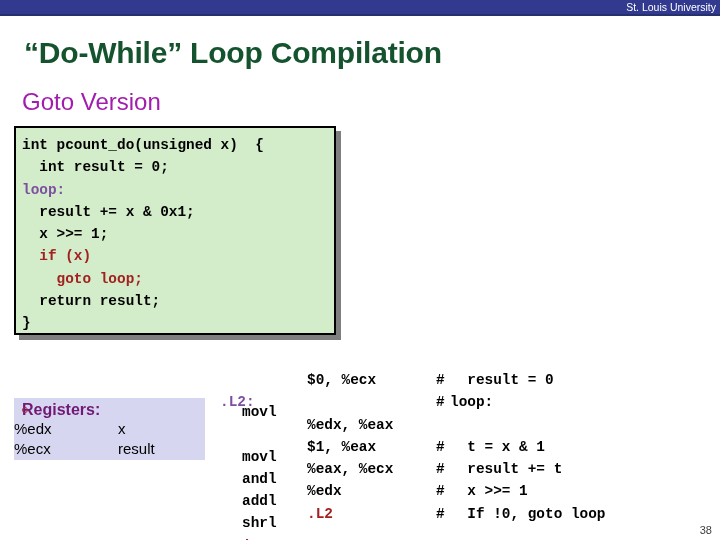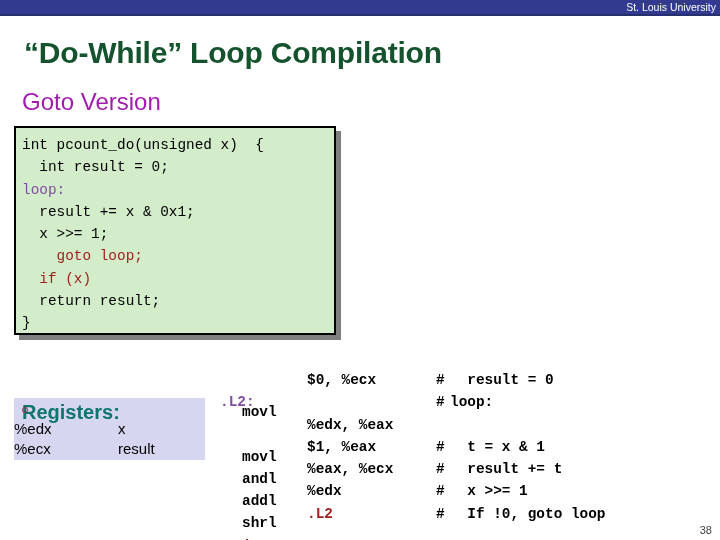--- a/index.html
+++ b/index.html
@@ -74,21 +74,21 @@
     top: 126px;
     width: 322px;
     height: 209px;
     background: #d3ecca;
     border: 2px solid #000000;
     box-sizing: border-box;
     padding: 6px 0 0 6px;
   }
   .code-line {
     font-family: "Liberation Mono", monospace;
-    font-weight: normal;
+    font-weight: bold;
     font-size: 14.4px;
     line-height: 22.3px;
     color: #000000;
     white-space: pre;
   }
   .tok-label { color: #7e4fa0; }
   .tok-key   { color: #a32020; }
 
   
   #registers-box {
@@ -96,23 +96,23 @@
     left: 14px;
     top: 398px;
     width: 191px;
     height: 62px;
     background: #d6d6f0;
   }
   #registers-heading {
     position: absolute;
     left: 8px;
     top: 3px;
-    font-size: 20px;
-    font-weight: bold;
-    color: #0f766e;
+    font-size: 16px;
+    font-weight: bold;
+    color: #701a75;
     white-space: nowrap;
   }
   #registers-bullet {
     position: absolute;
     left: 0px;
     top: 6px;
     width: 6px;
     height: 6px;
     border: 1.6px solid #9c2b3f;
     border-radius: 50%;
@@ -192,22 +192,22 @@
 <div id="slide-subtitle">Goto Version</div>
 
 <div id="code-box-shadow"></div>
 <div id="code-box">
 
 <div class="code-line"><span>int pcount_do(unsigned x)  {</span></div>
     <div class="code-line"><span>  int result = 0;</span></div>
     <div class="code-line"><span class="tok-label">loop:</span></div>
     <div class="code-line"><span>  result += x &amp; 0x1;</span></div>
     <div class="code-line"><span>  x &gt;&gt;= 1;</span></div>
+    <div class="code-line"><span class="tok-key">  if (x)</span></div>
     <div class="code-line"><span class="tok-key">    goto loop;</span></div>
-    <div class="code-line"><span class="tok-key">  if (x)</span></div>
     <div class="code-line"><span>  return result;</span></div>
     <div class="code-line"><span>}</span></div>
   </div>
 
 <div id="registers-box">
   <div id="registers-heading">
     <span id="registers-bullet"></span>
     <span>Registers:</span>
   </div>
   <div class="reg-row" id="reg-row-0">

